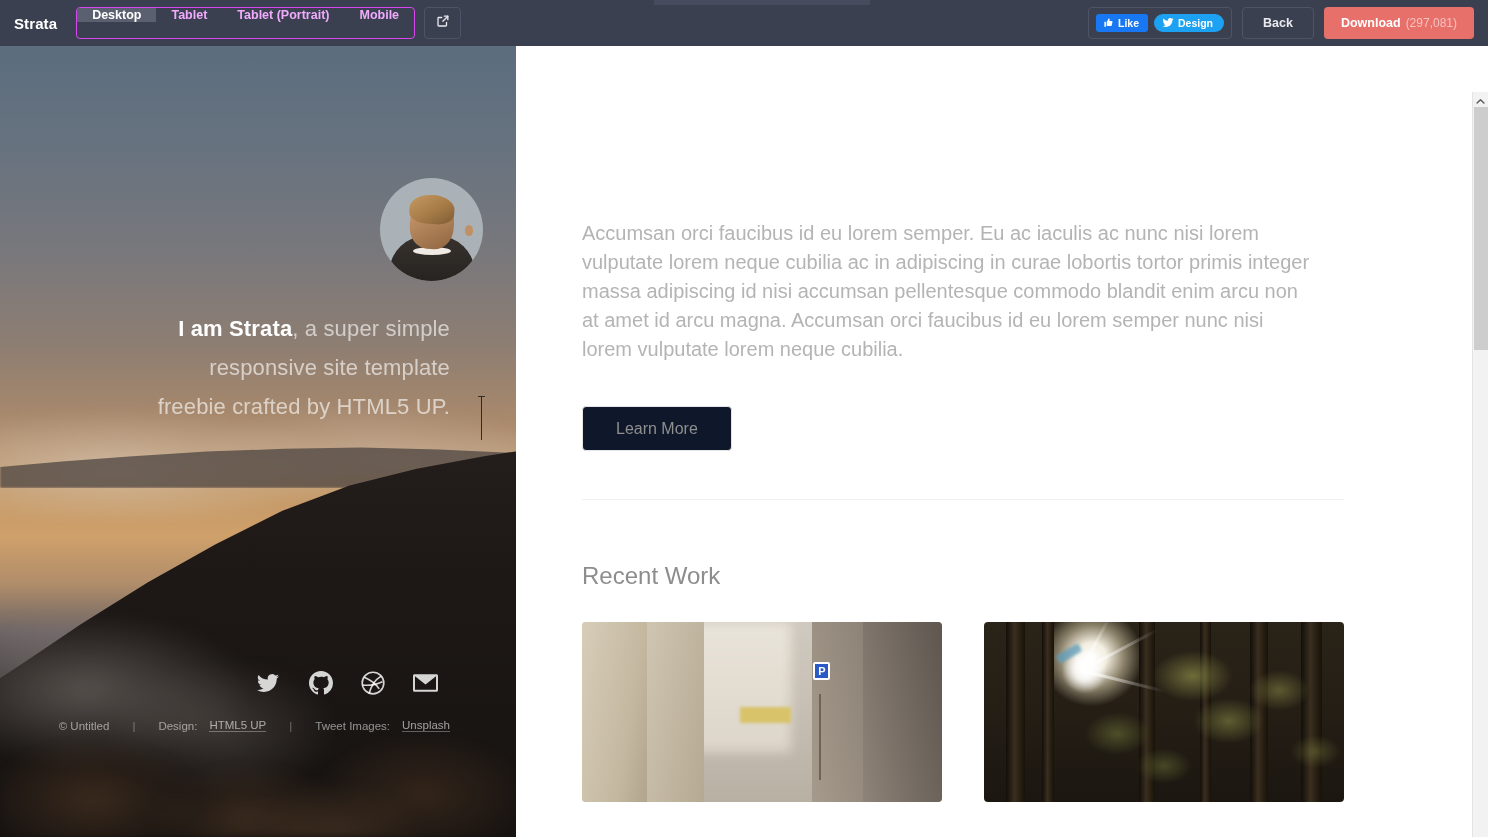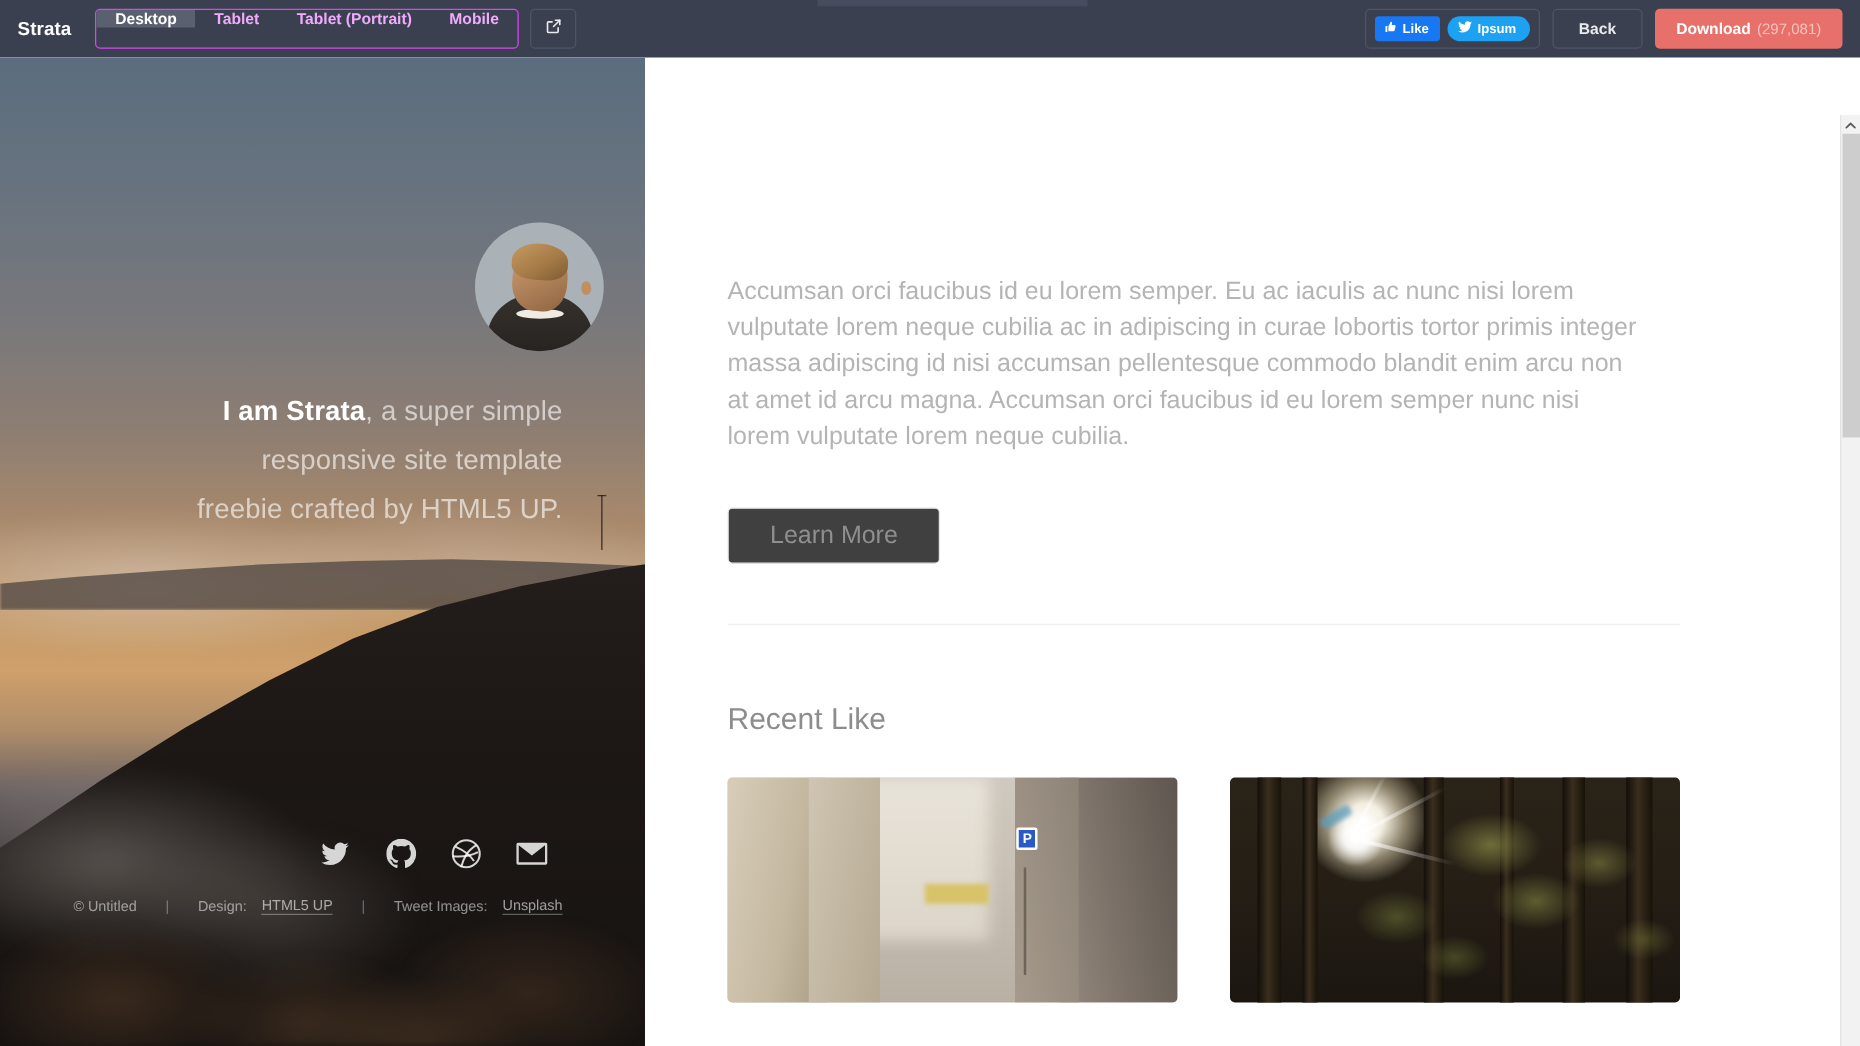--- a/index.html
+++ b/index.html
@@ -376,23 +376,23 @@
   }
   .learn-btn {
     margin-top: 42px;
     display: inline-flex;
     align-items: center;
     justify-content: center;
     height: 45px;
     padding: 0 33px;
     border: 1px solid #e5e5e5;
     border-radius: 4px;
-    background: #404040;
+    background: #0f172a;
     color: #8f8f8f;
-    font-size: 20px;
+    font-size: 16px;
     cursor: pointer;
     font-family: "Liberation Sans", sans-serif;
     font-weight: 400;
   }
   .divider {
     margin-top: 48px;
     width: 762px;
     height: 1px;
     background: #f0f0f0;
   }
@@ -557,21 +557,21 @@
           </svg>
         </span>
         <span>Like</span>
       </div>
       <div class="tw-tweet">
         <span>
           <svg width="12" height="11" viewBox="0 0 16 16" fill="#ffffff">
             <path d="M16 3.04a6.6 6.6 0 0 1-1.89.52 3.3 3.3 0 0 0 1.45-1.82 6.6 6.6 0 0 1-2.09.8 3.28 3.28 0 0 0-5.59 2.99A9.32 9.32 0 0 1 1.11 2.1a3.28 3.28 0 0 0 1.02 4.38A3.25 3.25 0 0 1 .64 6.07v.04a3.28 3.28 0 0 0 2.63 3.22 3.3 3.3 0 0 1-1.48.06 3.28 3.28 0 0 0 3.07 2.28A6.59 6.59 0 0 1 0 13.03a9.29 9.29 0 0 0 5.03 1.48c6.04 0 9.34-5 9.34-9.33v-.43A6.66 6.66 0 0 0 16 3.04z"></path>
           </svg>
         </span>
-        <span>Ipsum</span>
+        <span>Design</span>
       </div>
     </div>
 
     <button class="back-btn">Back</button>
 
     <button class="dl-btn">
       <span>Download</span>
       <span class="dl-count">(297,081)</span>
     </button>
   </div>
@@ -637,21 +637,21 @@
         <a>Unsplash</a>
       </div>
     </div>
   </div>
 
   <div class="main">
     <div class="main-inner">
       <p class="lede">Accumsan orci faucibus id eu lorem semper. Eu ac iaculis ac nunc nisi lorem vulputate lorem neque cubilia ac in adipiscing in curae lobortis tortor primis integer massa adipiscing id nisi accumsan pellentesque commodo blandit enim arcu non at amet id arcu magna. Accumsan orci faucibus id eu lorem semper nunc nisi lorem vulputate lorem neque cubilia.</p>
       <button class="learn-btn">Learn More</button>
       <div class="divider"></div>
-      <h2 class="section-title">Recent Like</h2>
+      <h2 class="section-title">Recent Work</h2>
 
       <div class="work-grid">
         <div class="thumb t1">
           <div class="sky-haze"></div>
           <div class="bl"></div>
           <div class="bl2"></div>
           <div class="br"></div>
           <div class="br2"></div>
 
           <div class="awning"></div>

